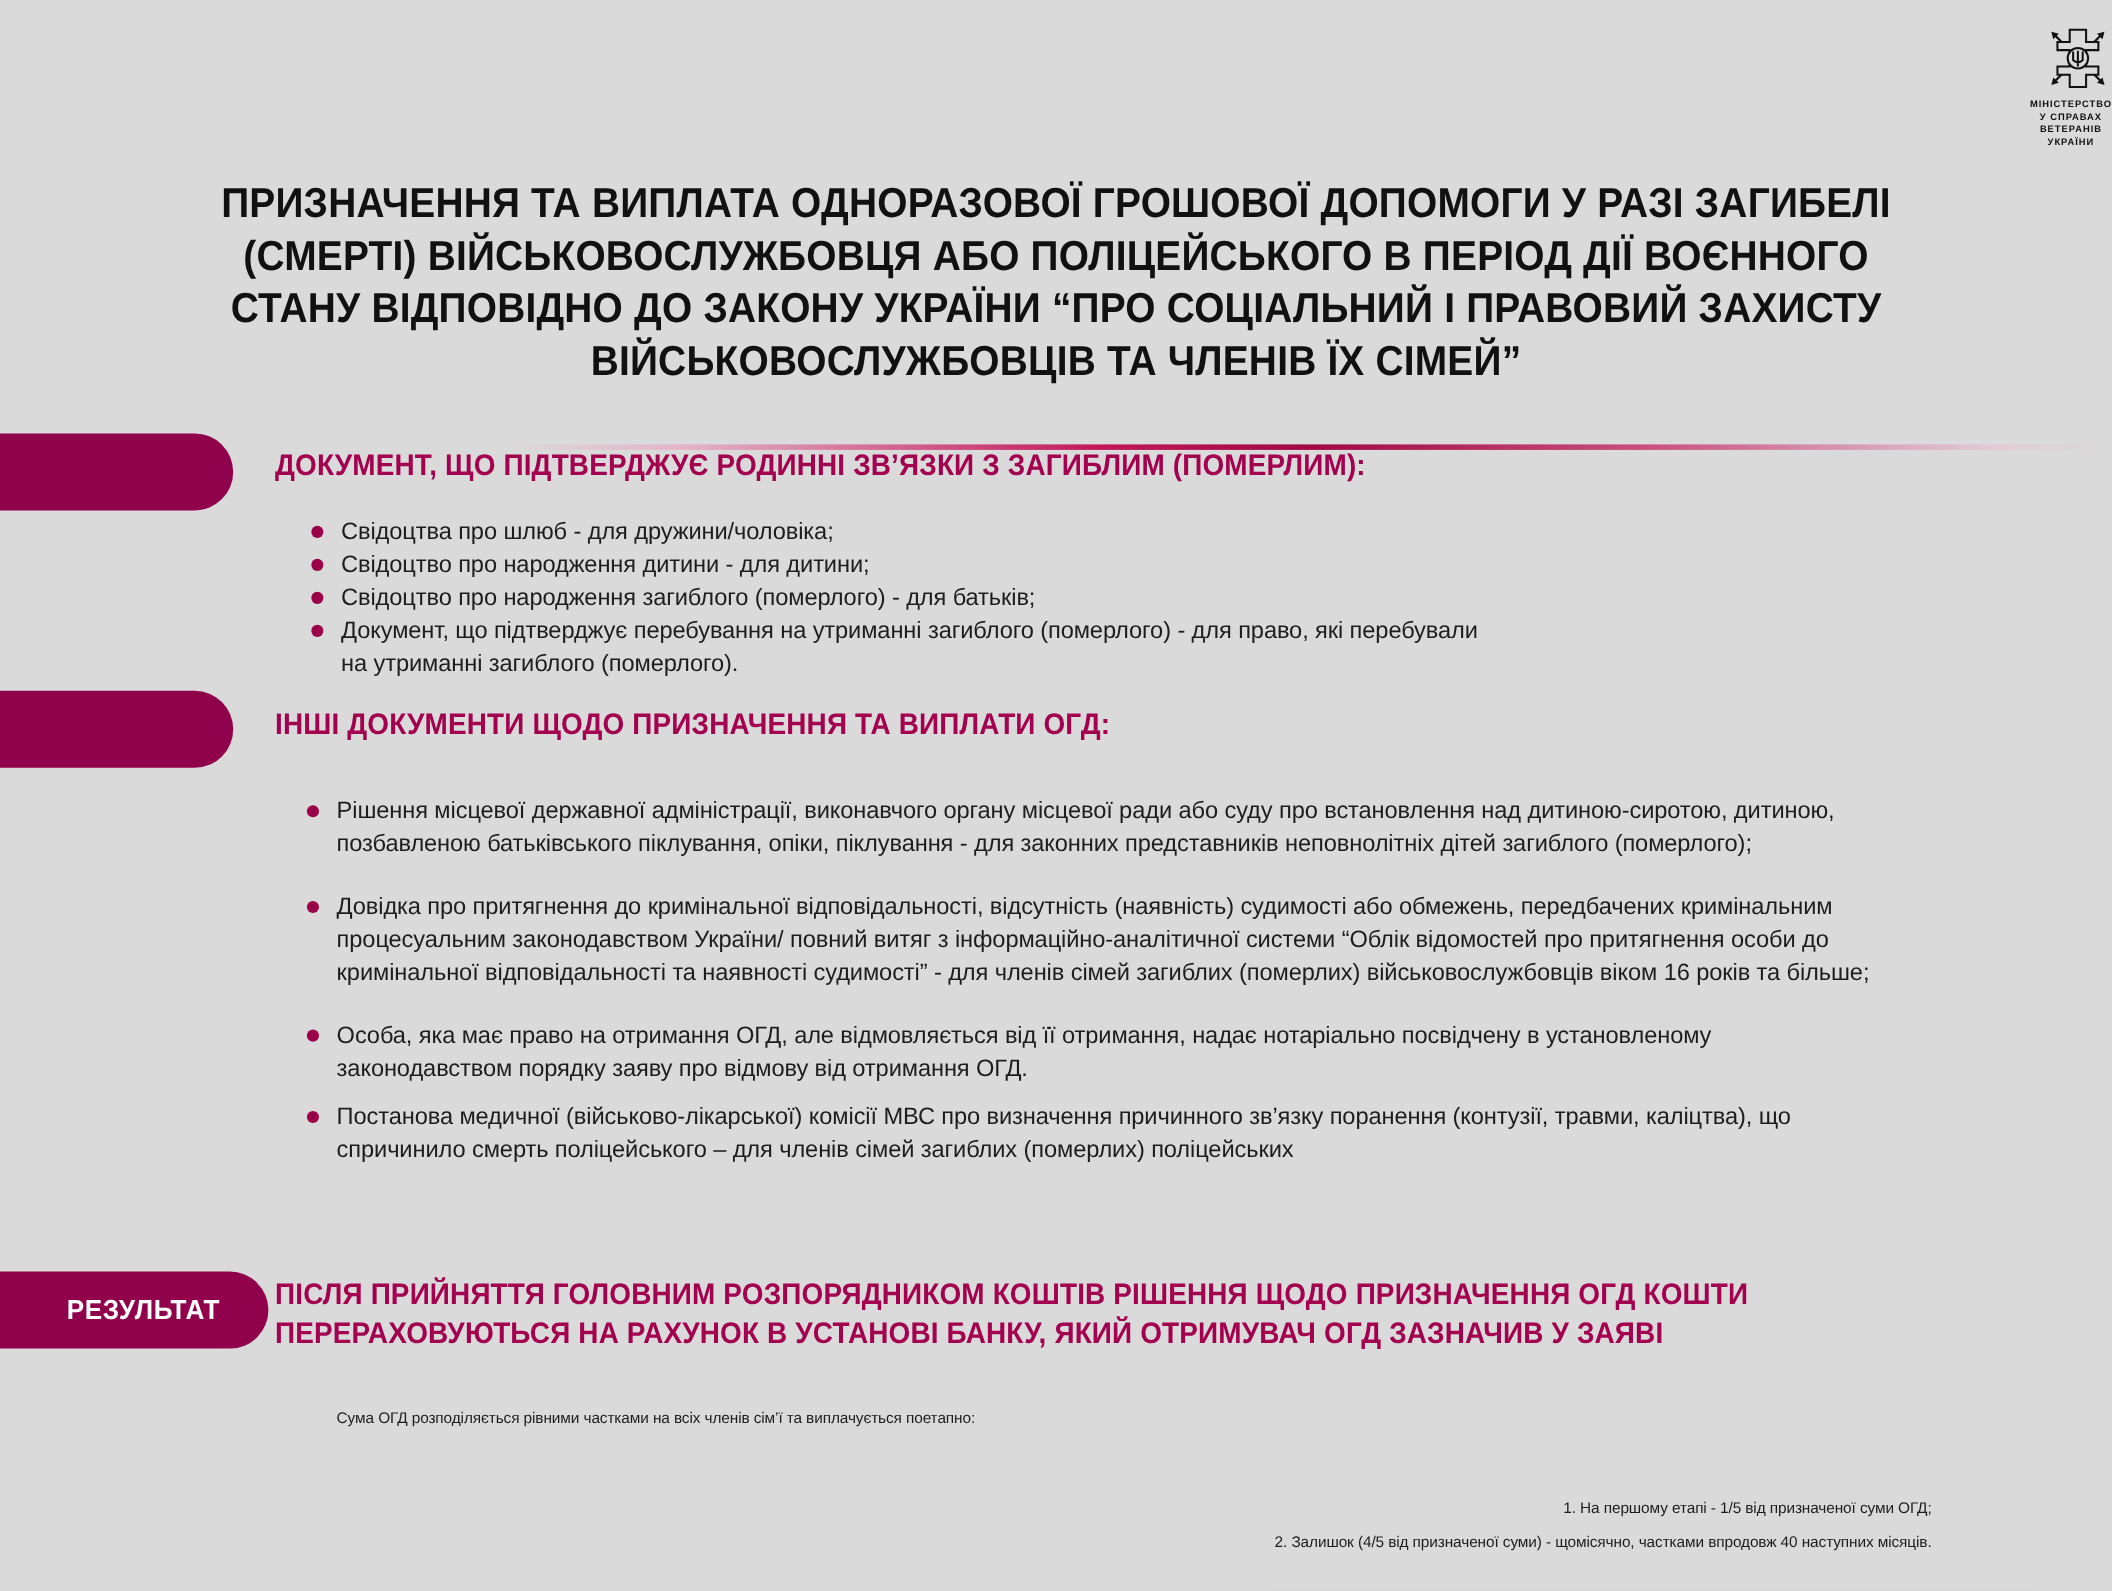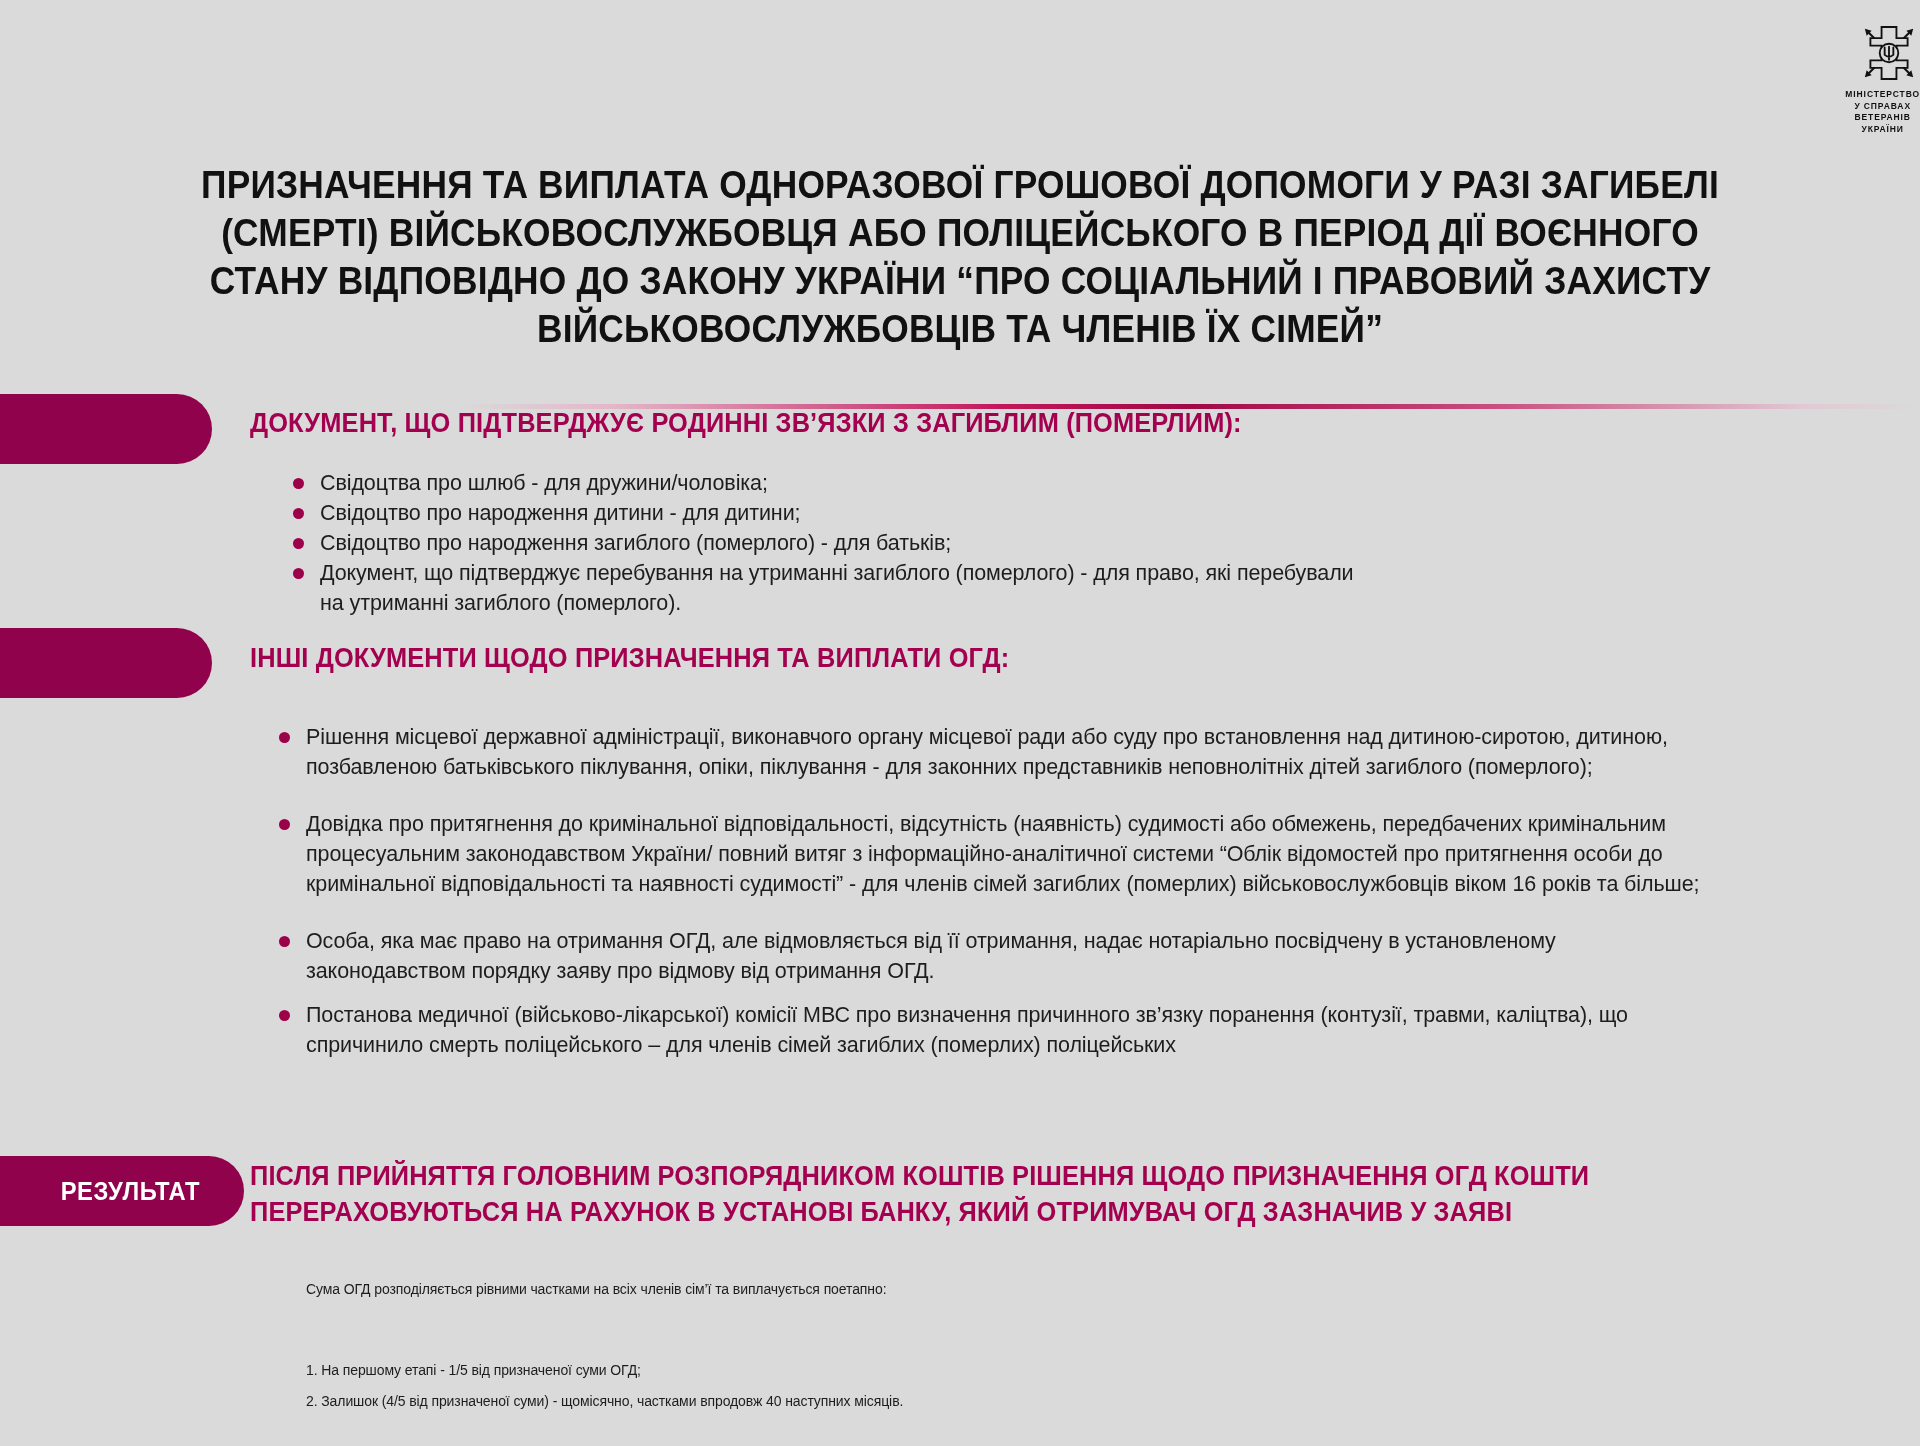--- a/index.html
+++ b/index.html
@@ -138,21 +138,21 @@
   .bullet-item.tight { margin-bottom: 0; }
   .bullet-item.spaced { margin-bottom: 27px; margin-top: 14px; }
 
   .plain-text {
     position: absolute;
     font-size: 14px;
     line-height: 31px;
     color: #1d1d1d;
     letter-spacing: -0.1px;
   }
-  .plain-text .step { display: block; }
+  .plain-text .step { display: block; text-align: right; }
 </style>
 </head>
 <body>
 
 <div class="logo-block">
   <svg class="emblem" viewBox="0 0 100 100">
     <g stroke="#111" stroke-width="3.2" fill="none">
 
       <line x1="17" y1="17" x2="83" y2="83"></line>
       <line x1="83" y1="17" x2="17" y2="83"></line>
@@ -179,21 +179,21 @@
 <h1 class="doc-title">ПРИЗНАЧЕННЯ ТА ВИПЛАТА ОДНОРАЗОВОЇ ГРОШОВОЇ ДОПОМОГИ У РАЗІ ЗАГИБЕЛІ (СМЕРТІ) ВІЙСЬКОВОСЛУЖБОВЦЯ АБО ПОЛІЦЕЙСЬКОГО В ПЕРІОД ДІЇ ВОЄННОГО СТАНУ ВІДПОВІДНО ДО ЗАКОНУ УКРАЇНИ “ПРО СОЦІАЛЬНИЙ І ПРАВОВИЙ ЗАХИСТУ ВІЙСЬКОВОСЛУЖБОВЦІВ ТА ЧЛЕНІВ ЇХ СІМЕЙ”</h1>
 
 <div class="gradient-rule"></div>
 
 <div class="tab" style="top:394px; width:212px;">
   <span class="tab-label"></span>
 </div>
 
 <div class="section-heading" style="top:405px; left:250px; width:1400px;">ДОКУМЕНТ, ЩО ПІДТВЕРДЖУЄ РОДИННІ ЗВ’ЯЗКИ З ЗАГИБЛИМ (ПОМЕРЛИМ):</div>
 
-<ul class="bullet-list" style="top:468px; left:284px; width:1300px;">
+<ul class="bullet-list" style="top:468px; left:274px; width:1300px;">
   <li class="bullet-item tight">Свідоцтва про шлюб - для дружини/чоловіка;</li>
   <li class="bullet-item tight">Свідоцтво про народження дитини - для дитини;</li>
   <li class="bullet-item tight">Свідоцтво про народження загиблого (померлого) - для батьків;</li>
   <li class="bullet-item tight" style="max-width:1060px;">Документ, що підтверджує перебування на утриманні загиблого (померлого) - для право, які перебували на утриманні загиблого (померлого).</li>
 </ul>
 
 <div class="tab" style="top:628px; width:212px;">
   <span class="tab-label"></span>
 </div>
 

